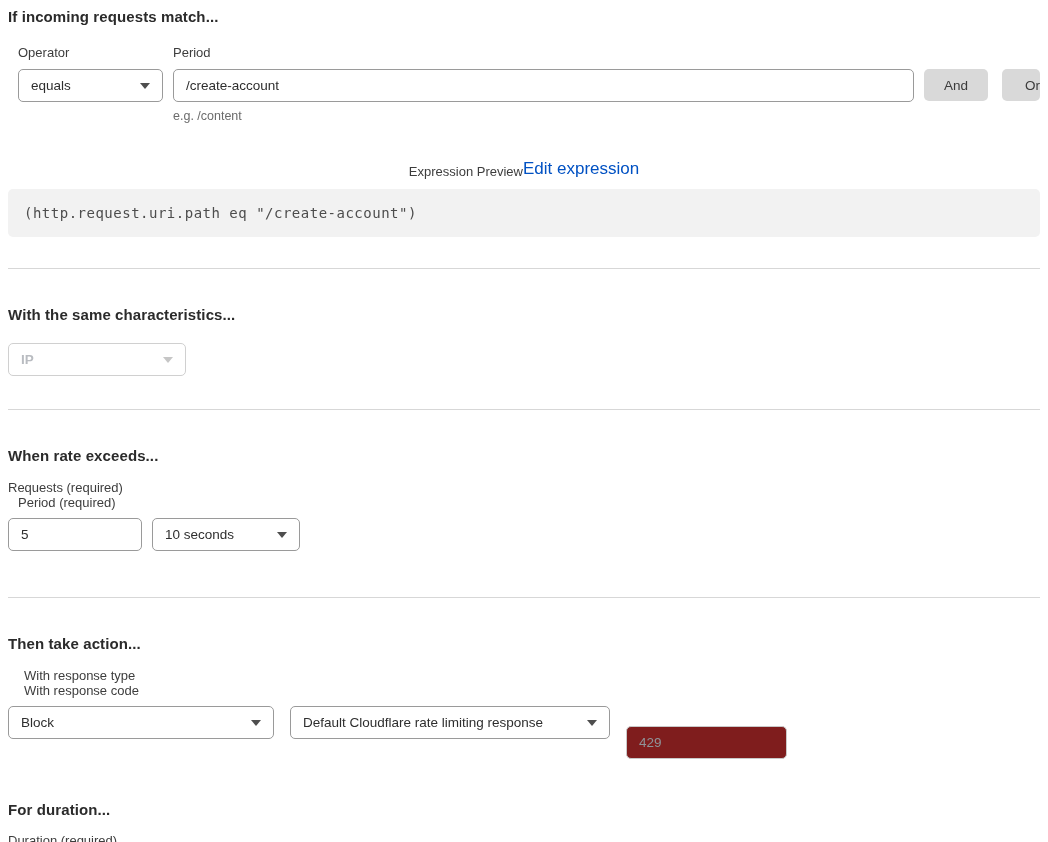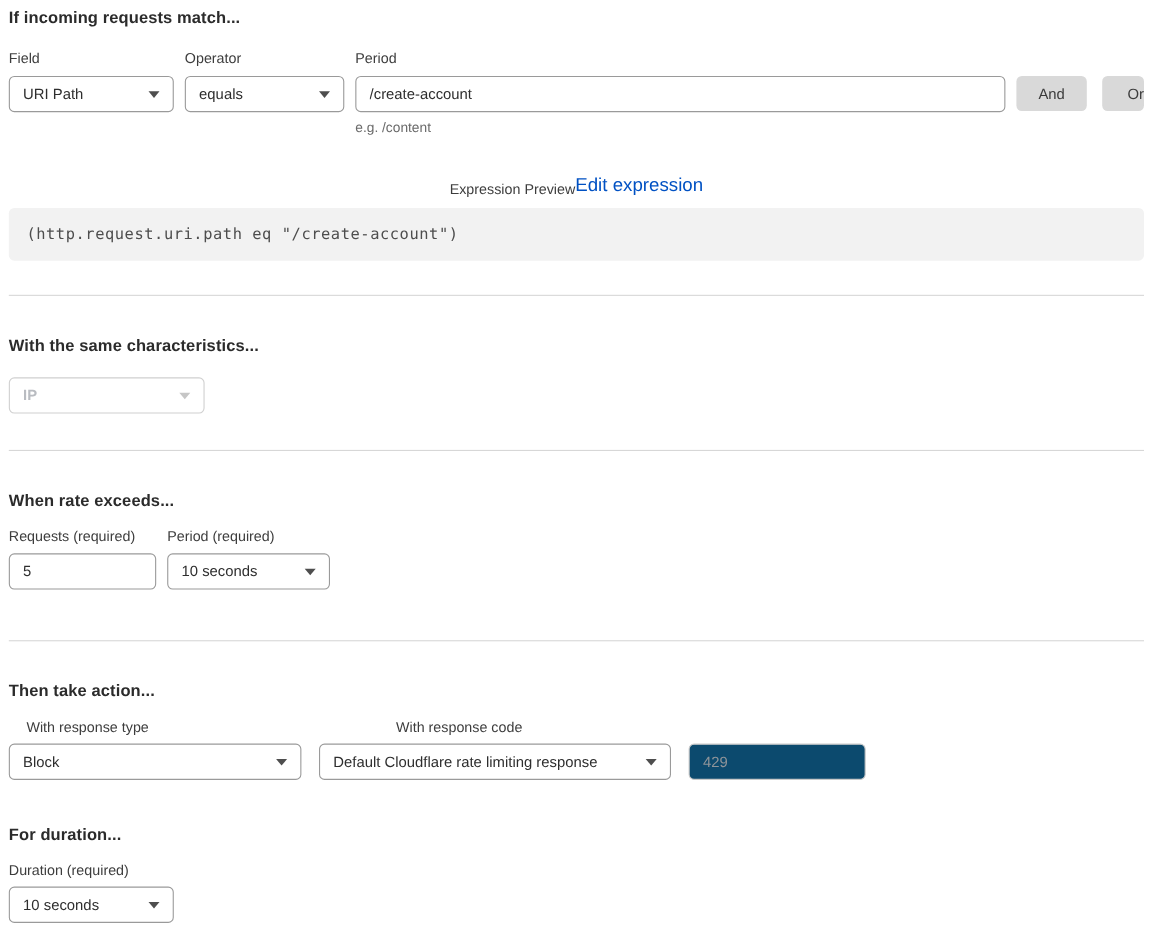--- a/index.html
+++ b/index.html
@@ -28,21 +28,21 @@
     border-top: 6px solid #4e4e4e; flex: 0 0 auto;
   }
   .select.disabled { border-color: #d0d0d0; color: #b9bcc1; cursor: default; }
   .select.disabled .caret { border-top-color: #c6c6c6; }
   input.text-input {
     width: 100%; height: 33px; border: 1px solid #9a9a9a; border-radius: 5px;
     padding: 0 12px; font-size: 13.5px; color: #2e2e2e;
     font-family: "Liberation Sans", "DejaVu Sans", sans-serif; outline: none;
   }
   input.text-input:disabled {
-    background: #0c4a6e; border-color: #c9c9c9; color: #8f9499;
+    background: #7f1d1d; border-color: #c9c9c9; color: #8f9499; margin-top: 20px;
   }
   .row { display: flex; align-items: flex-start; }
   .match-row { margin-top: 20px; }
   .group-field { width: 150px; }
   .group-operator { width: 145px; margin-left: 10px; }
   .group-value { flex: 1; margin-left: 10px; }
   .hint { font-size: 12.5px; color: #6b6b6b; margin-top: 7px; }
   .connector-btn {
     height: 32px; border: none; border-radius: 5px; background: #d9d9d9;
     color: #3b3b3b; font-size: 13.5px; cursor: pointer;
@@ -57,45 +57,38 @@
     margin-top: 10px; background: #f2f2f2; border-radius: 5px;
     padding: 16px; font-family: "DejaVu Sans Mono", "Liberation Mono", monospace;
     font-size: 14px; letter-spacing: .5px; color: #4d4d4d;
   }
   .divider { border: none; border-top: 1px solid #d7d7d7; height: 0; }
   .div-1 { margin-top: 31px; }
   .div-2 { margin-top: 33px; }
   .div-3 { margin-top: 46px; }
   .h-gap { margin-top: 37px; }
   .chars-select { width: 178px; margin-top: 20px; font-weight: bold; }
-  .labels-gap { margin-top: 16px; }
+  .labels-gap { margin-top: 16px; flex-direction: column; }
   .controls-gap { margin-top: 8px; }
   .group-requests { width: 134px; }
   .group-period { width: 148px; margin-left: 10px; }
   .group-action { width: 266px; }
   .group-rtype { width: 320px; margin-left: 16px; }
   .group-rcode { width: 161px; margin-left: 16px; }
   .duration-heading { margin-top: 42px; }
   .duration-label { margin-top: 15px; margin-bottom: 0; }
   .duration-select { width: 150px; margin-top: 8px; }
 </style>
 </head>
 <body>
 
 <div>
   <h2 class="section-heading">If incoming requests match...</h2>
 
   <div class="row match-row">
-    <div class="group-field">
-      <span class="field-label">Field</span>
-      <div class="control select">
-        <span>URI Path</span>
-        <span class="caret"></span>
-      </div>
-    </div>
 
     <div class="group-operator">
       <span class="field-label">Operator</span>
       <div class="control select">
         <span>equals</span>
         <span class="caret"></span>
       </div>
     </div>
 
     <div class="group-value">

